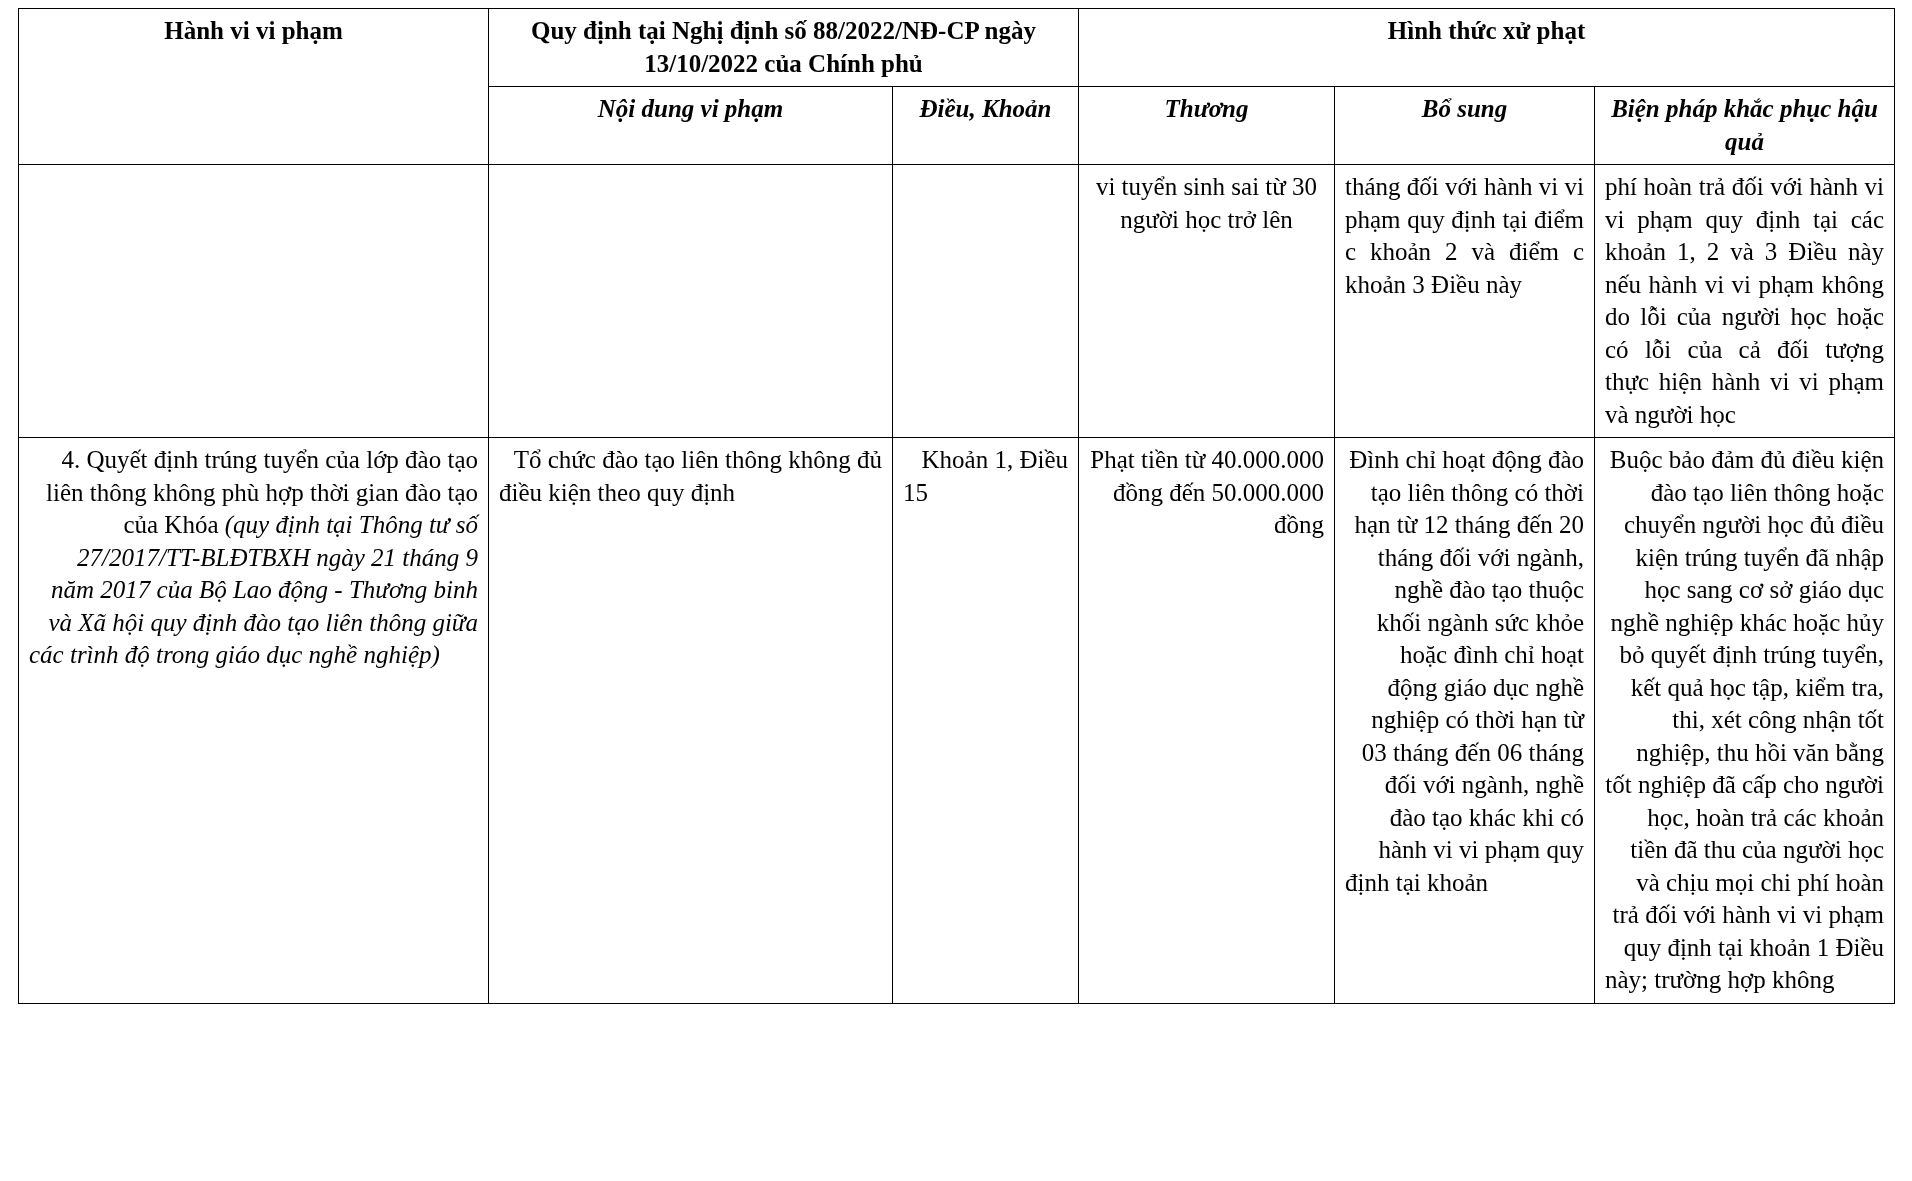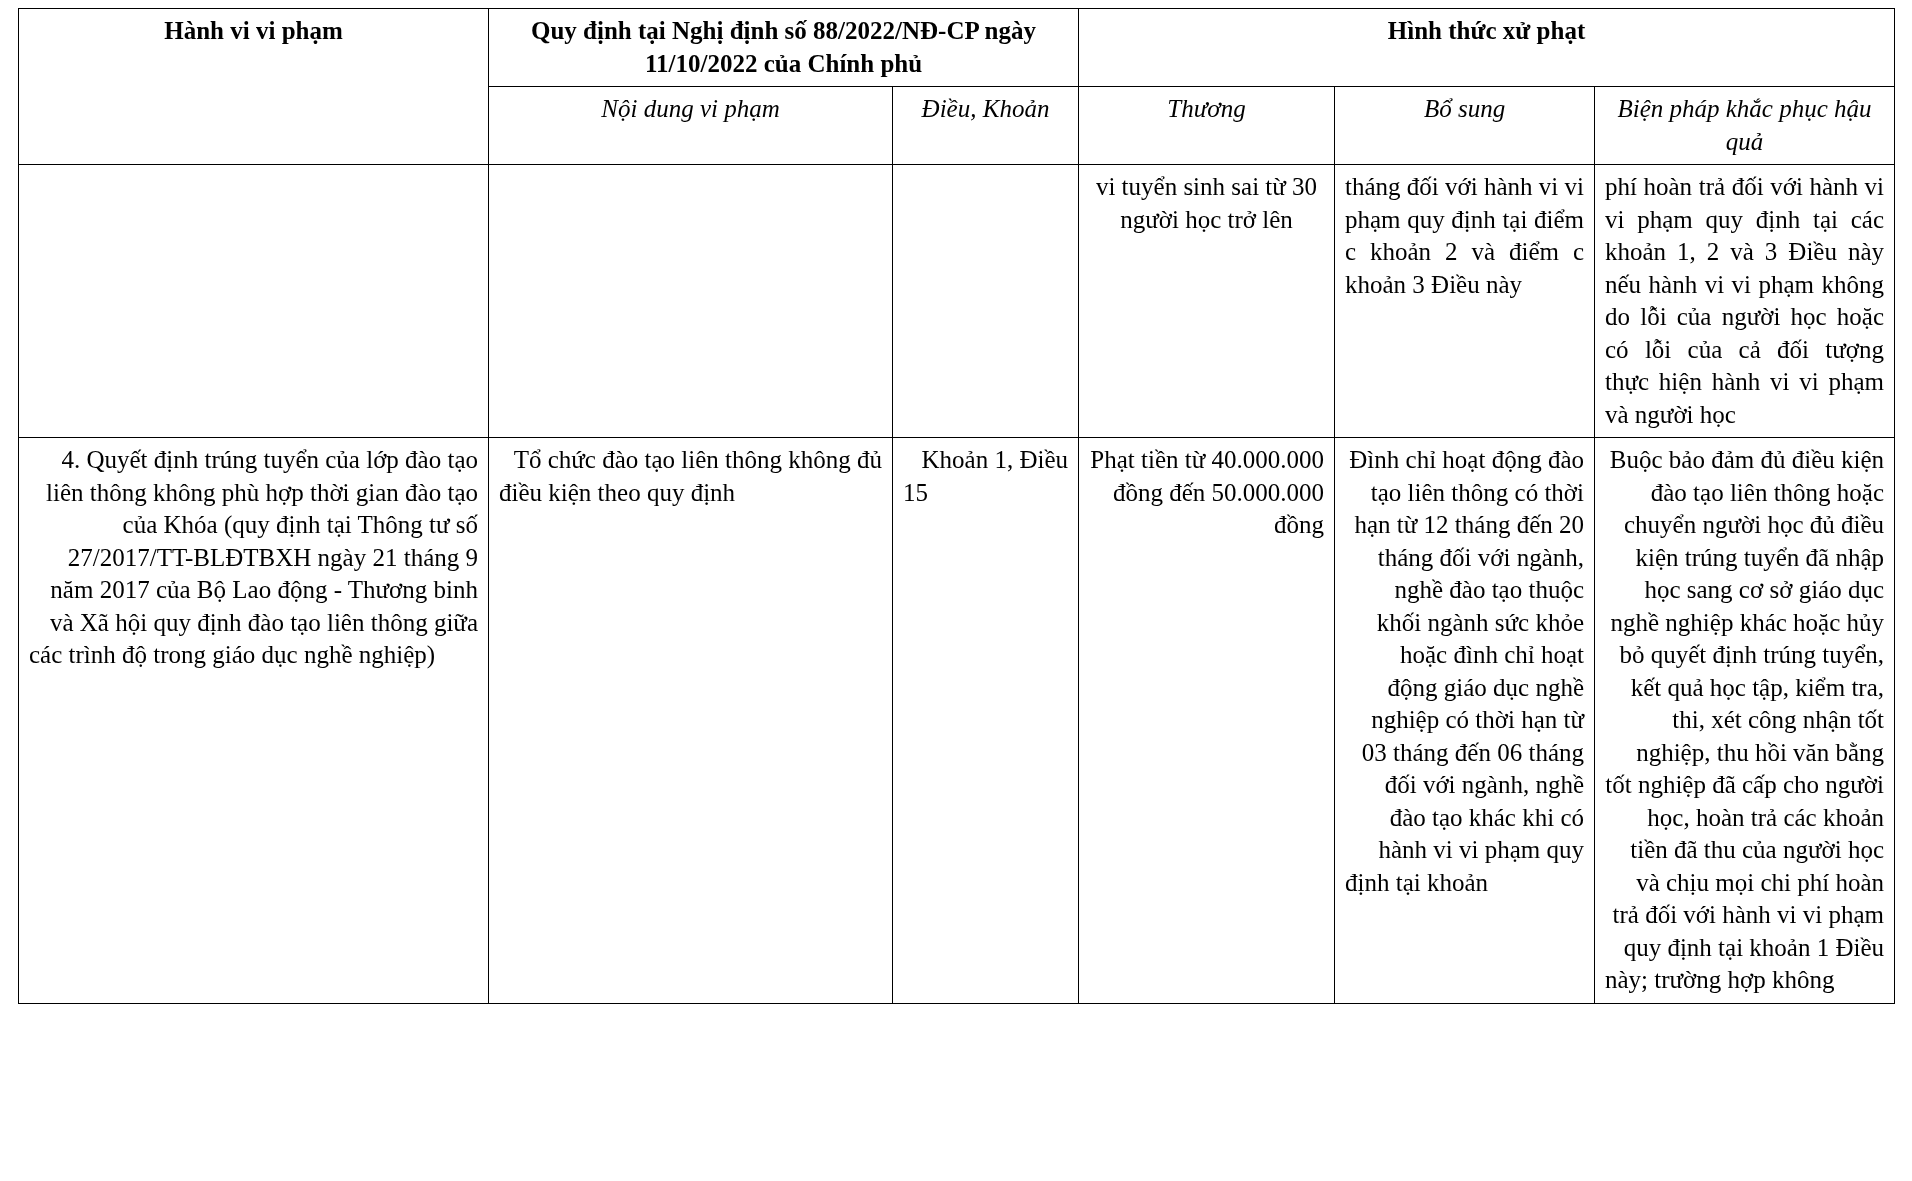--- a/index.html
+++ b/index.html
@@ -46,21 +46,21 @@
   .hdr {
     text-align: center;
     font-weight: bold;
     vertical-align: middle;
     padding-top: 14px;
     padding-bottom: 14px;
   }
   .hdr-sub {
     text-align: center;
     font-style: italic;
-    font-weight: normal;
+    font-weight: bold;
     vertical-align: middle;
     padding-top: 14px;
     padding-bottom: 14px;
   }
   .cell-just {
     text-align: justify;
     text-align-last: left;
     hyphens: none;
   }
   .cell-just-mid {
@@ -71,20 +71,21 @@
   .cell-center-mid {
     text-align: center;
     vertical-align: middle;
   }
   .cell-just-spread {
     text-align: justify;
     text-align-last: justify;
     vertical-align: middle;
   }
   .ital {
+    font-style: italic;
   }
   .row1 td { height: 240px; }
   .row2 td { height: 540px; text-align: right; }
   .empty { }
 </style>
 </head>
 <body>
 
 <div class="page">
   <table class="reg-table">
@@ -92,21 +93,21 @@
       <col class="c1">
         <col class="c2">
         <col class="c3">
         <col class="c4">
         <col class="c5">
         <col class="c6">
     </colgroup>
     <thead>
       <tr>
         <th class="hdr" rowspan="2">Hành vi vi phạm</th>
-        <th class="hdr" colspan="2">Quy định tại Nghị định số 88/2022/NĐ-CP ngày 11/10/2022 của Chính phủ</th>
+        <th class="hdr" colspan="2">Quy định tại Nghị định số 88/2022/NĐ-CP ngày 13/10/2022 của Chính phủ</th>
         <th class="hdr" colspan="3">Hình thức xử phạt</th>
       </tr>
       <tr>
         <th class="hdr-sub">Nội dung vi phạm</th>
         <th class="hdr-sub">Điều, Khoản</th>
         <th class="hdr-sub">Thương</th>
         <th class="hdr-sub">Bổ sung</th>
         <th class="hdr-sub">Biện pháp khắc phục hậu quả</th>
       </tr>
     </thead>

